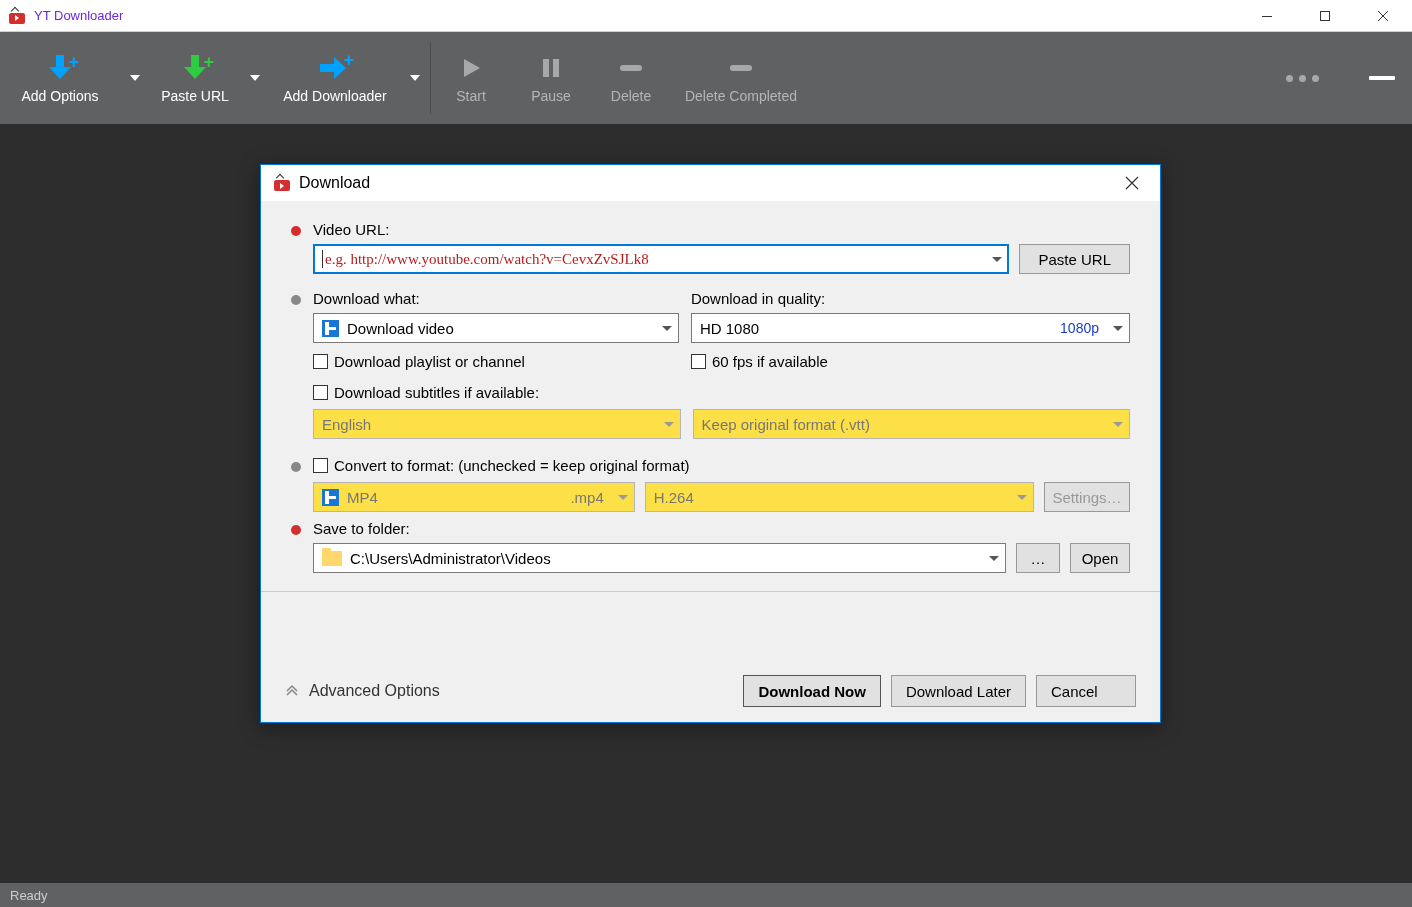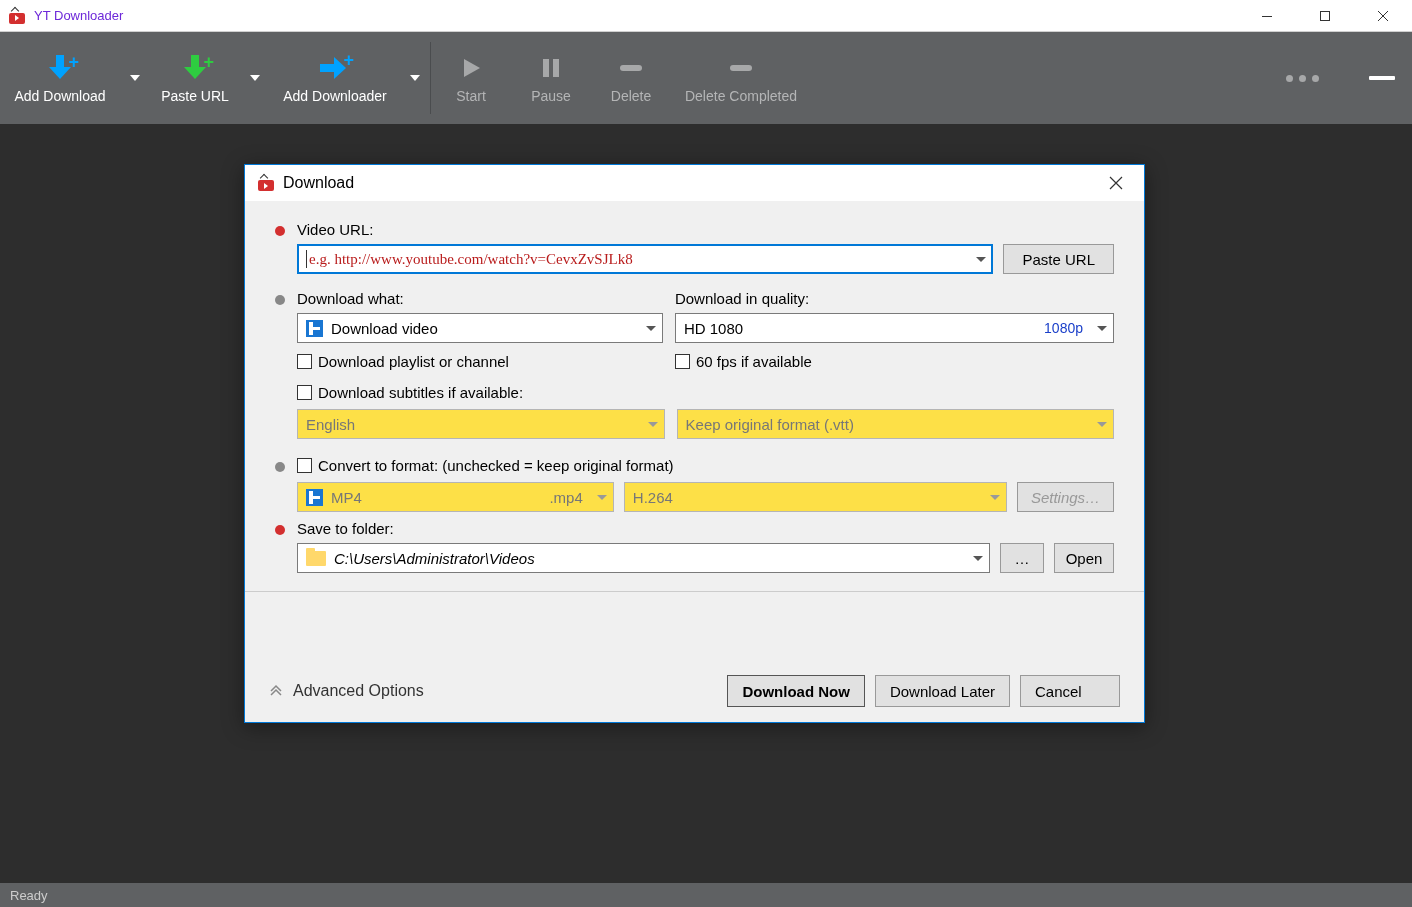--- a/index.html
+++ b/index.html
@@ -32,21 +32,21 @@
 .tb-ham div { width:26px; height:4px; background:#fff; margin:2.5px 0; border-radius:1px; }
 .tb-ham-wrap { display:flex; flex-direction:column; }
 
 
 .content { position:absolute; top:124px; left:0; right:0; bottom:24px; background:#2d2d2d; }
 
 
 .statusbar { position:absolute; bottom:0; left:0; right:0; height:24px; background:#5f6163; color:#cccccc; font-size:13px; display:flex; align-items:center; padding-left:10px; }
 
 
-.dialog { position:absolute; left:244px; top:164px; width:901px; height:559px; background:#F0F0F0; border:1px solid #0078d7; box-shadow:0 4px 20px rgba(0,0,0,0.4); display:flex; flex-direction:column; }
+.dialog { position:absolute; left:260px; top:164px; width:901px; height:559px; background:#F0F0F0; border:1px solid #0078d7; box-shadow:0 4px 20px rgba(0,0,0,0.4); display:flex; flex-direction:column; }
 .dlg-title { height:36px; background:#fff; display:flex; align-items:center; padding:0 12px; font-size:16px; color:#000; }
 .dlg-title .titlebar-icon { margin-right:8px; }
 .dlg-close { margin-left:auto; width:32px; height:32px; display:flex;align-items:center;justify-content:center; }
 .dlg-body { flex:1; padding:20px 30px 0 30px; font-size:15px; color:#000; }
 .dlg-row { display:flex; align-items:flex-start; margin-bottom:8px; }
 .bullet { width:10px; height:10px; border-radius:50%; margin-top:5px; margin-right:12px; flex-shrink:0; }
 .bullet.red { background:#d32f2f; }
 .bullet.grey { background:#888; }
 .dlg-field { flex:1; }
 .label { margin-bottom:6px; font-size:15px; }
@@ -119,21 +119,21 @@
 
 <div class="toolbar">
   <div class="tb-btn" style="min-width:120px;">
     <div class="tb-icon">
         <div class="icon-arrow-down blue">
           <div class="shaft"></div>
           <div class="head"></div>
           <div class="plus">+</div>
         </div>
       </div>
-    <span>Add Download</span>
+    <span>Add Options</span>
   </div>
   <div class="tb-dd">
       <div class="caret"></div>
     </div>
 
   <div class="tb-btn">
     <div class="tb-icon">
         <div class="icon-arrow-down green">
           <div class="shaft"></div>
           <div class="head"></div>
@@ -303,33 +303,33 @@
           <div class="combo disabled" style="flex:0.9;">
             <div class="sq-icon"></div>
             <span>MP4</span>
             <span class="ext-tag">.mp4</span>
             <div class="dd"></div>
           </div>
           <div class="combo disabled" style="flex:1.1;">
             <span>H.264</span>
             <div class="dd"></div>
           </div>
-          <div class="btn disabled" style="width:97px;font-style:italic;">
+          <div class="btn disabled" style="width:86px;">
               <span>Settings…</span>
             </div>
         </div>
       </div>
     </div>
 
     <div class="dlg-row" style="">
       <div class="bullet red"></div>
       <div class="dlg-field">
         <div class="label">Save to folder:</div>
         <div class="input-row">
-          <div class="combo" style="flex:1;font-style:italic;">
+          <div class="combo" style="flex:1;">
             <div class="folder-icon"></div>
             <span>C:\Users\Administrator\Videos</span>
             <div class="dd"></div>
           </div>
           <div class="btn" style="width:44px;padding:0;">
               <span>…</span>
             </div>
           <div class="btn" style="width:60px;padding:4px;">
               <span>Open</span>
             </div>

